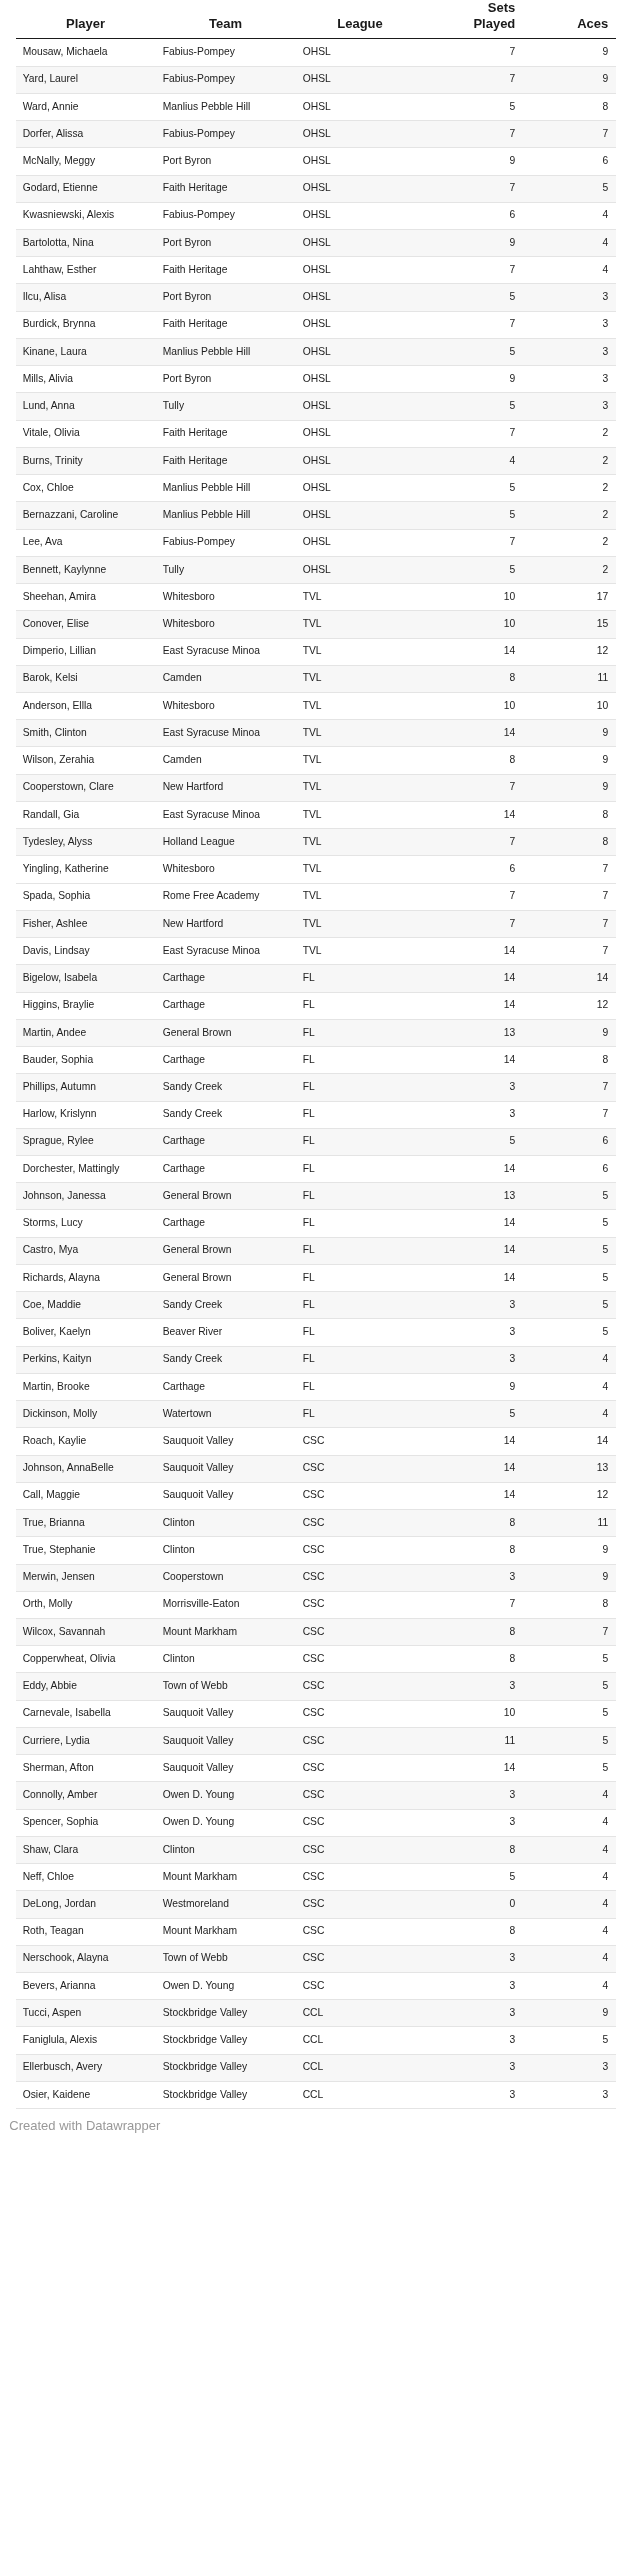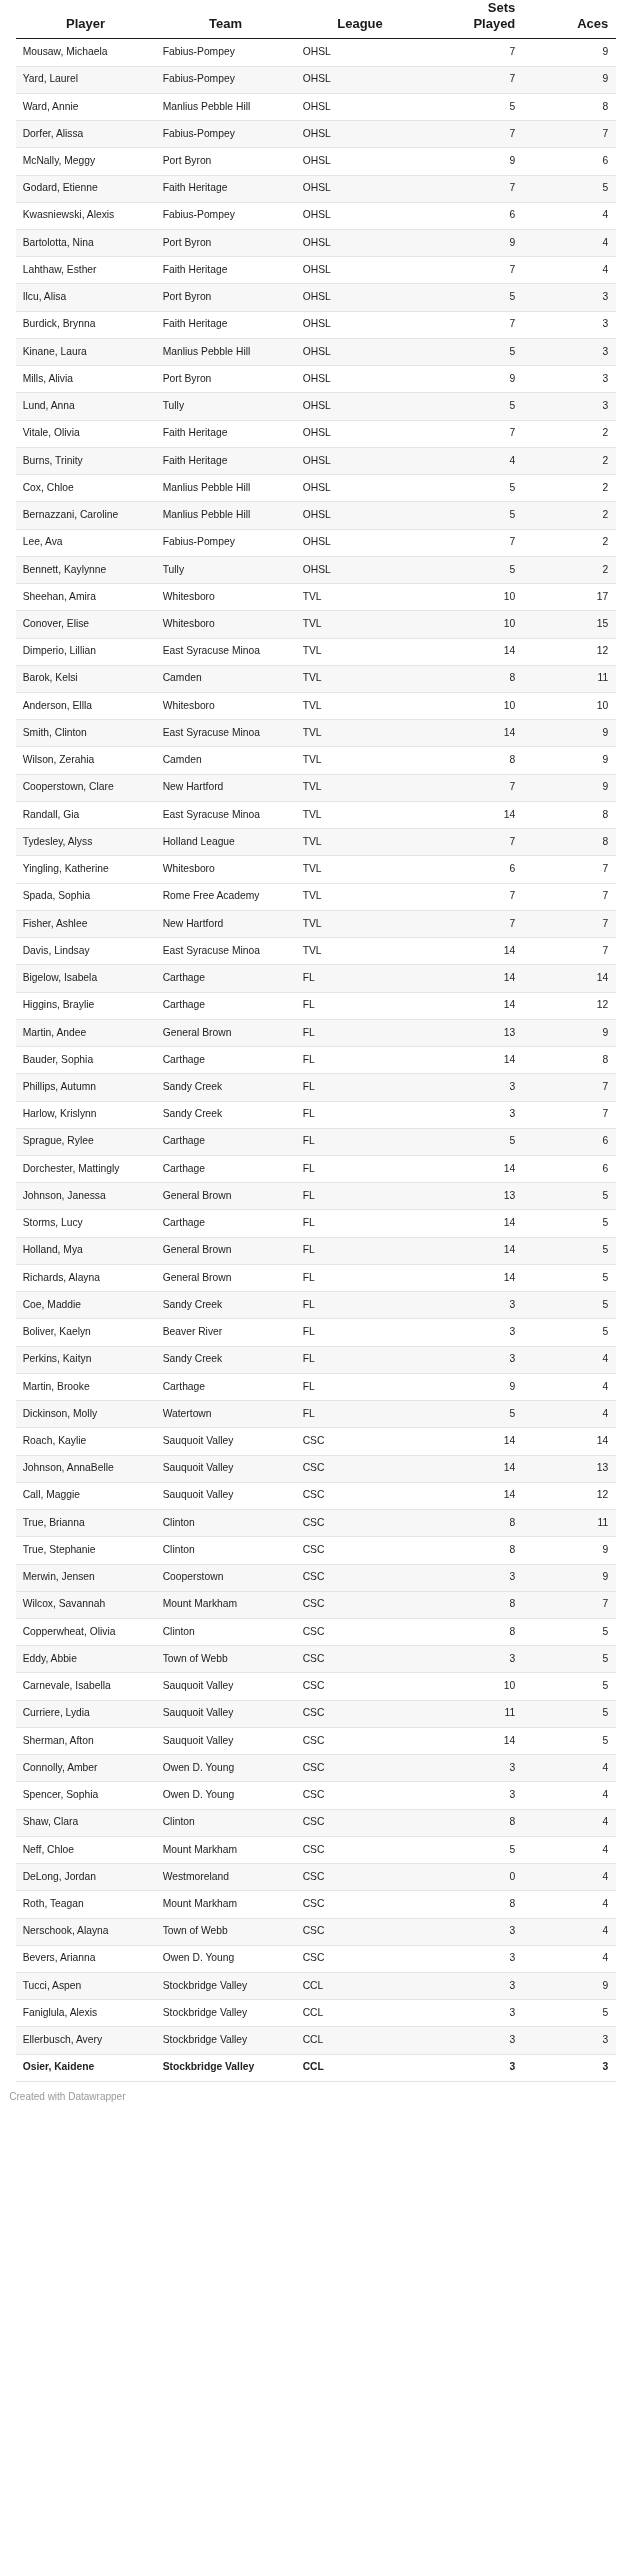--- a/index.html
+++ b/index.html
@@ -46,26 +46,26 @@
   tbody td {
     font-size: 10.3px;
     color: #222222;
     padding: 6.7px 7.2px;
     vertical-align: middle;
     border-bottom: 0.5px solid #e4e4e4;
     line-height: 1.25;
   }
   tbody td.right { text-align: right; }
   tbody tr.alt td { background: #f7f7f7; }
-  tbody tr:last-child td { border-bottom: 0.5px solid #e4e4e4; font-weight: bold; }
+  tbody tr:last-child td { border-bottom: 0.5px solid #e4e4e4; }
 
   .footer {
     margin: 9.3px 0 0 9.3px;
     padding-bottom: 8.3px;
-    font-size: 10px;
+    font-size: 13px;
     color: #999999;
   }
 </style>
 </head>
 <body>
 
 <div class="page">
   <table class="stats">
     <colgroup>
       <col class="c-player">
@@ -397,21 +397,21 @@
           <td class="right">5</td>
         </tr>
       <tr>
           <td>Storms, Lucy</td>
           <td>Carthage</td>
           <td>FL</td>
           <td class="right">14</td>
           <td class="right">5</td>
         </tr>
       <tr class="alt">
-          <td>Holland, Mya</td>
+          <td>Castro, Mya</td>
           <td>General Brown</td>
           <td>FL</td>
           <td class="right">14</td>
           <td class="right">5</td>
         </tr>
       <tr>
           <td>Richards, Alayna</td>
           <td>General Brown</td>
           <td>FL</td>
           <td class="right">14</td>
@@ -486,20 +486,27 @@
           <td>CSC</td>
           <td class="right">8</td>
           <td class="right">9</td>
         </tr>
       <tr class="alt">
           <td>Merwin, Jensen</td>
           <td>Cooperstown</td>
           <td>CSC</td>
           <td class="right">3</td>
           <td class="right">9</td>
+        </tr>
+      <tr>
+          <td>Orth, Molly</td>
+          <td>Morrisville-Eaton</td>
+          <td>CSC</td>
+          <td class="right">7</td>
+          <td class="right">8</td>
         </tr>
       <tr class="alt">
           <td>Wilcox, Savannah</td>
           <td>Mount Markham</td>
           <td>CSC</td>
           <td class="right">8</td>
           <td class="right">7</td>
         </tr>
       <tr>
           <td>Copperwheat, Olivia</td>

